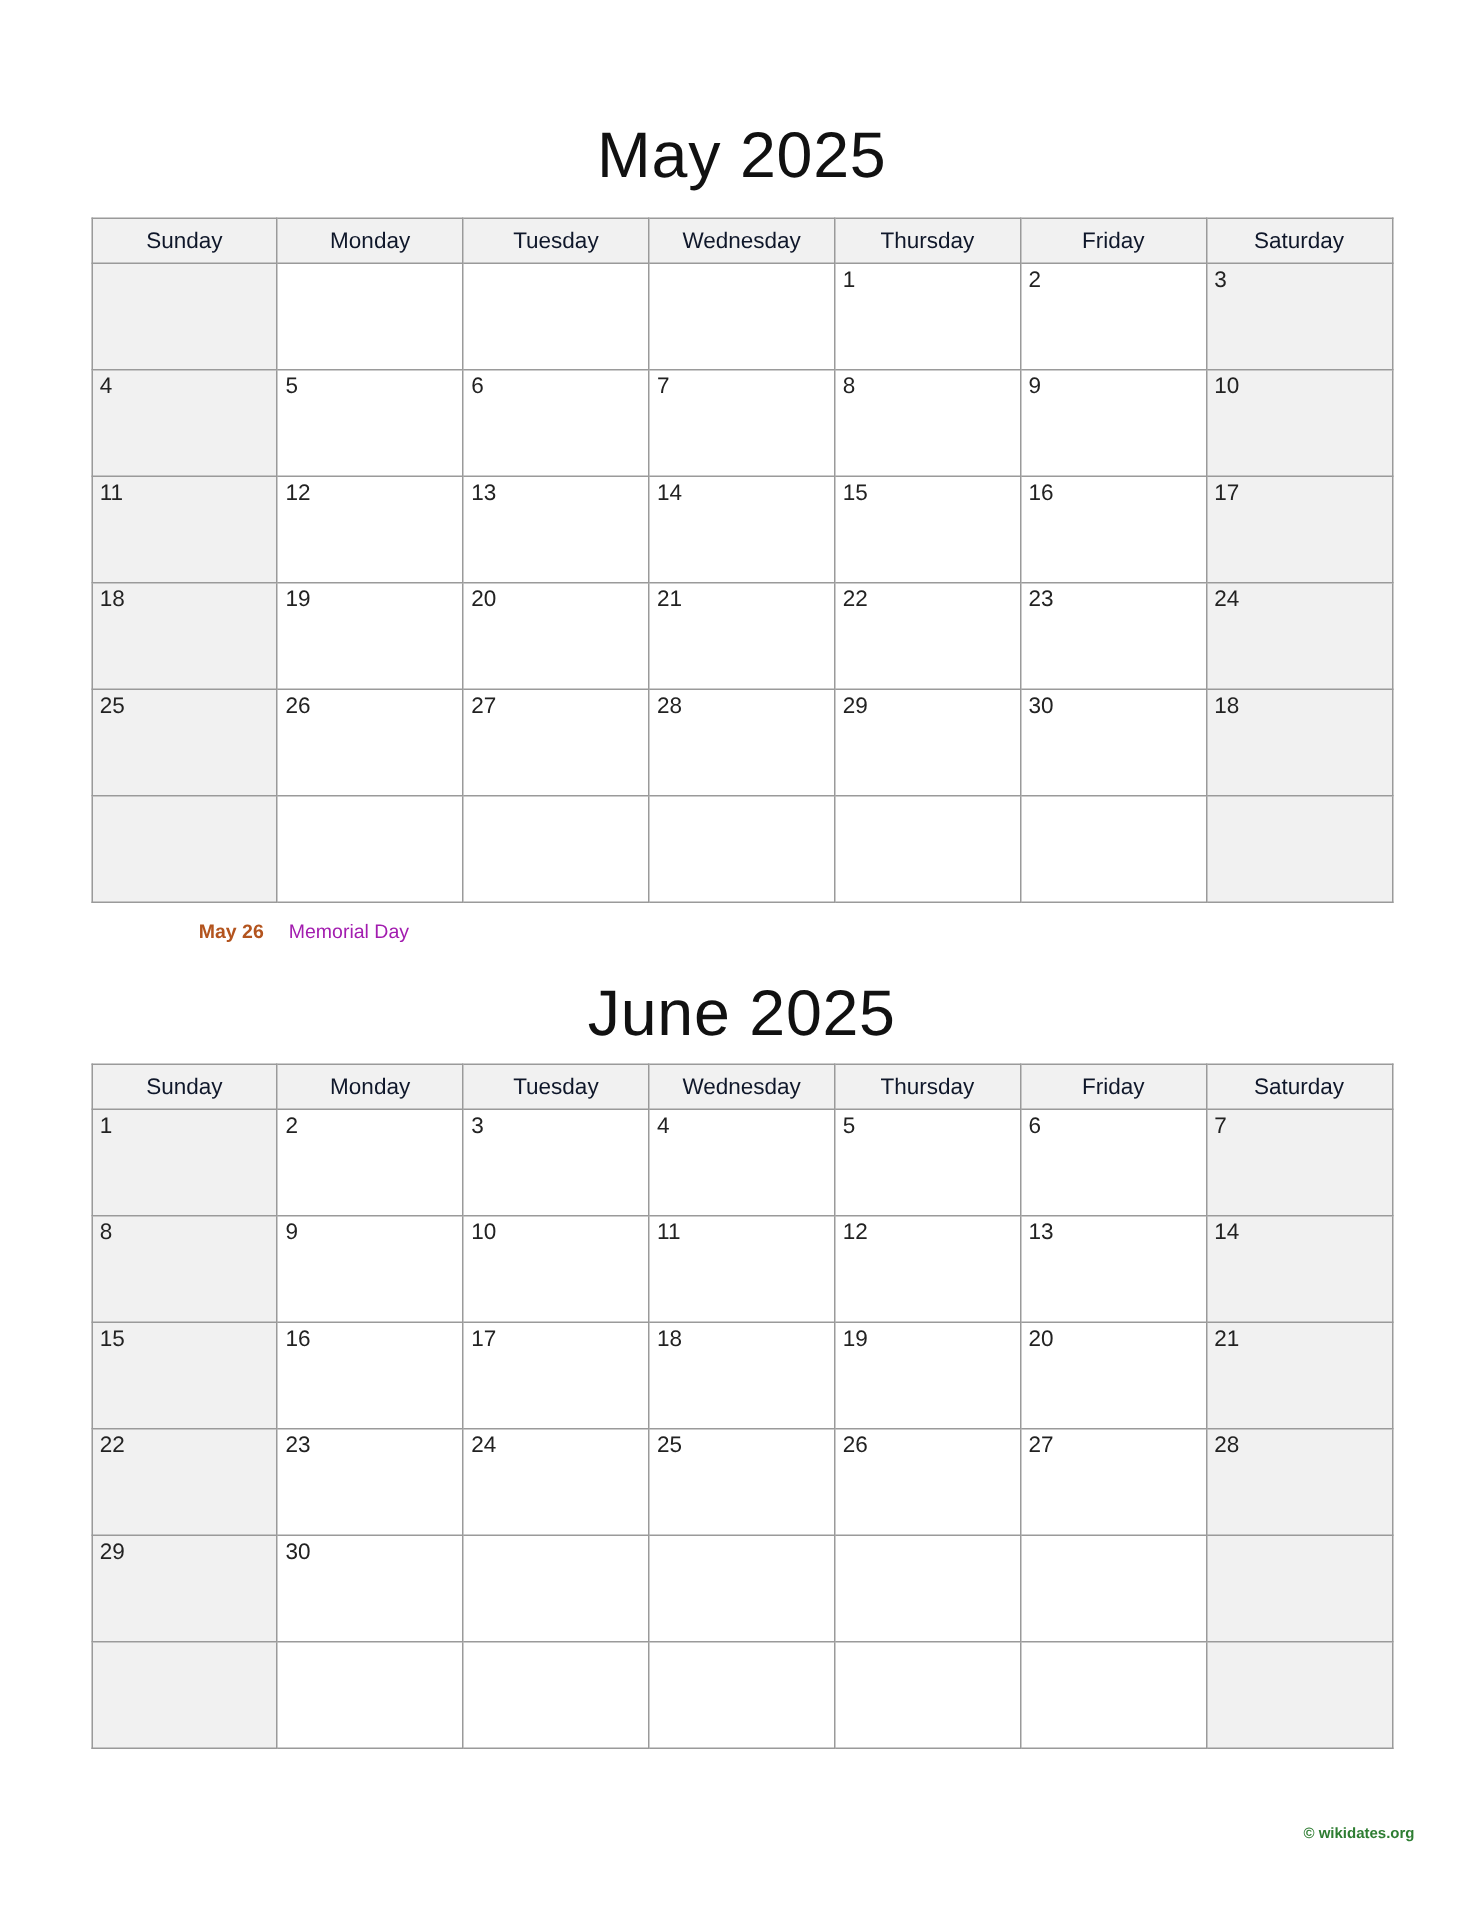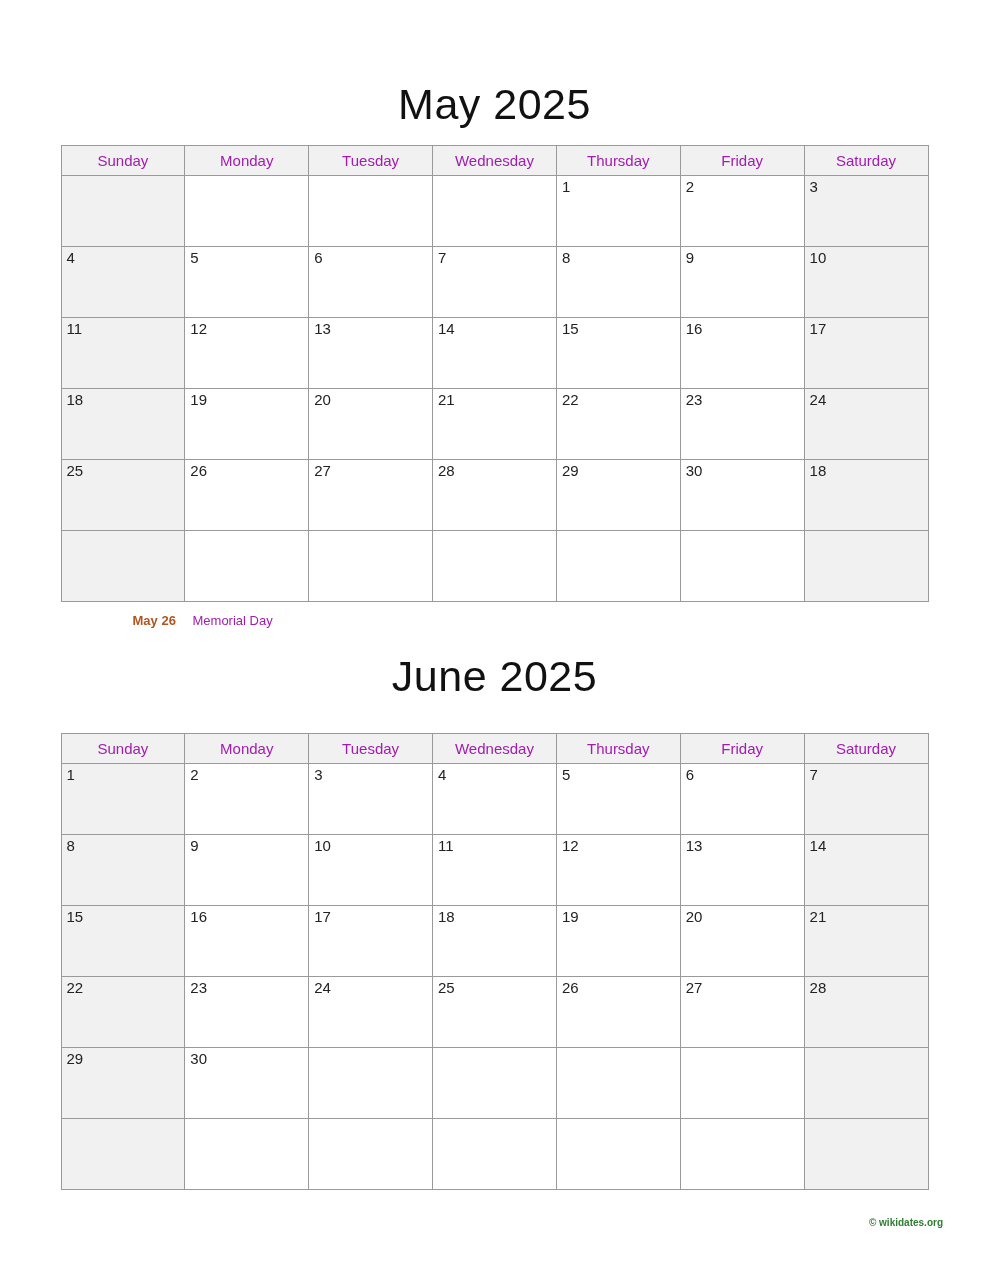--- a/index.html
+++ b/index.html
@@ -30,34 +30,34 @@
     text-align: center;
     font-size: 43px;
     font-weight: normal;
     letter-spacing: 0.5px;
     color: #111111;
     margin: 0;
     padding: 0;
     font-family: "Liberation Sans", sans-serif;
   }
   #month1-title-wrap { padding-top: 80px; padding-bottom: 16px; }
-  #month2-title-wrap { padding-top: 22px; padding-bottom: 32px; }
+  #month2-title-wrap { padding-top: 22px; padding-bottom: 8px; }
 
   table.cal {
     border-collapse: collapse;
     width: 868px;
     table-layout: fixed;
     border: 1px solid #9a9a9a;
   }
   table.cal th {
     background: #f1f1f1;
     border: 1px solid #9a9a9a;
     font-size: 15px;
     font-weight: normal;
-    color: #a21caf;
+    color: #0f172a;
     height: 24px;
     text-align: center;
     padding: 2px 0 3px 0;
   }
   table.cal td {
     border: 1px solid #9a9a9a;
     height: 67px;
     vertical-align: top;
     padding: 3px 0 0 5px;
     font-size: 15px;

